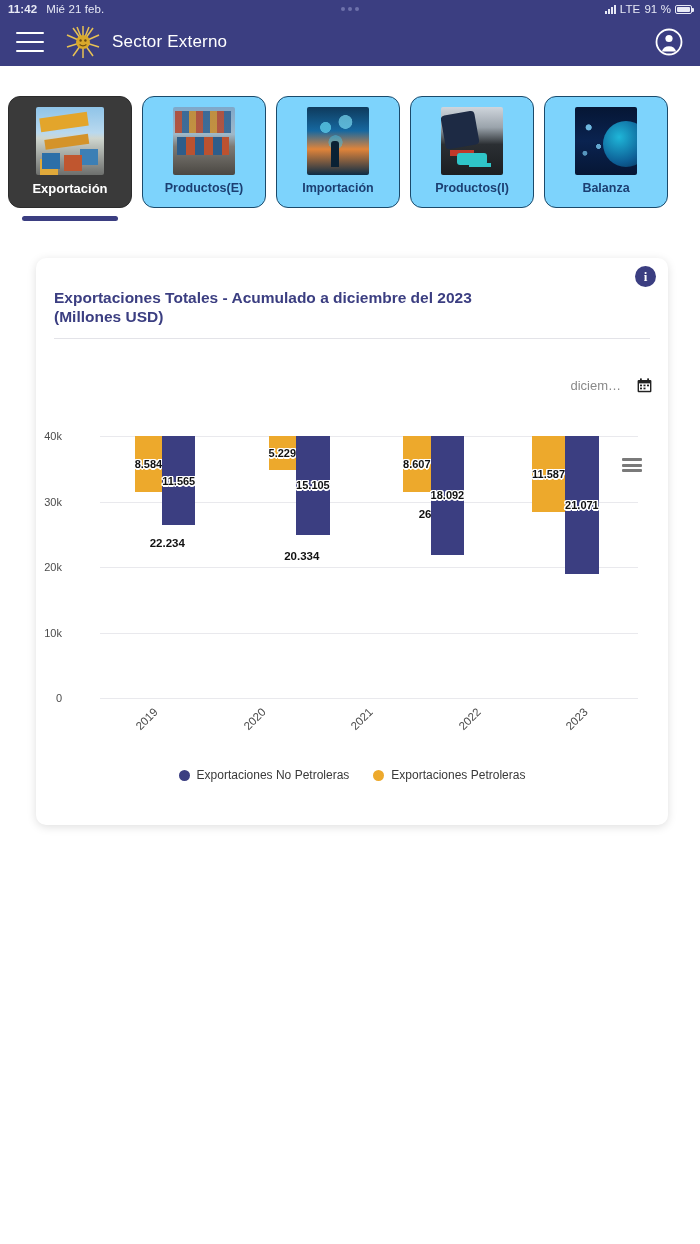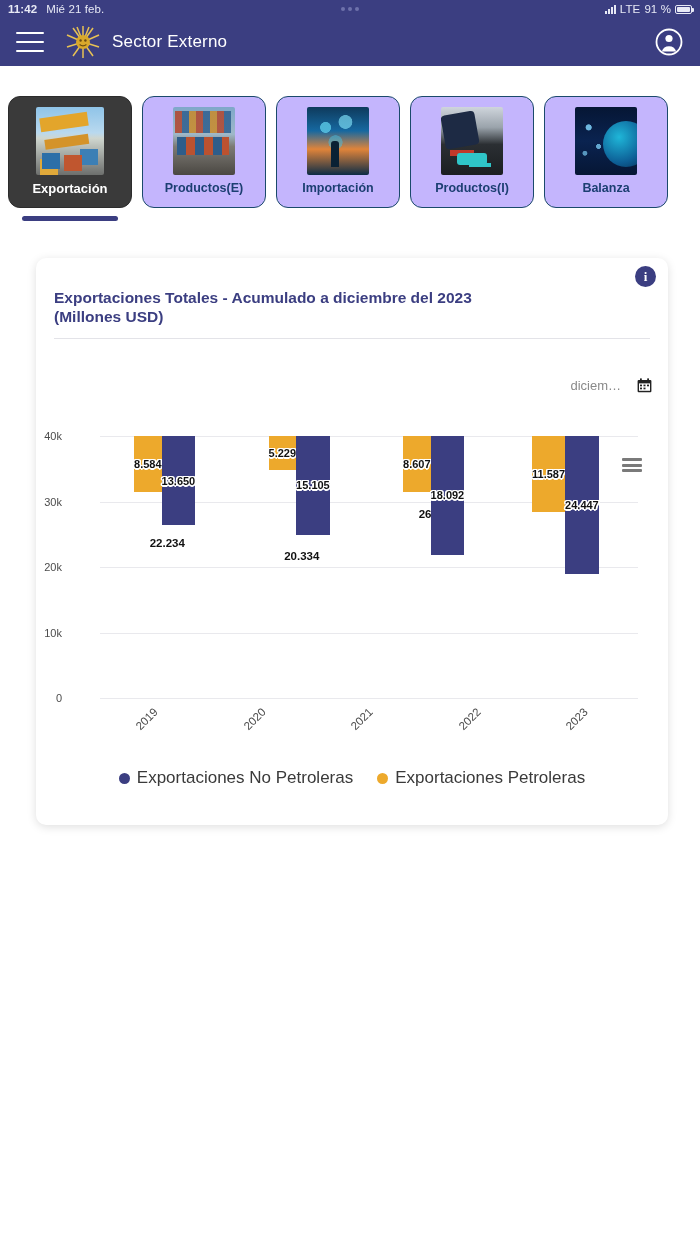--- a/index.html
+++ b/index.html
@@ -47,21 +47,21 @@
   .account-btn { margin-left: auto; width: 30px; height: 30px; cursor: pointer; }
 
   
   .tabs-row {
     position: absolute; top: 96px; left: 0; width: 700px; height: 128px;
     display: flex; align-items: flex-start; gap: 10px; padding: 0 8px;
   }
   .tab-card {
     width: 124px; height: 112px; border-radius: 12px;
     display: flex; flex-direction: column; align-items: center; justify-content: flex-start;
-    padding-top: 10px; cursor: pointer; background: #c4b5fd;
+    padding-top: 10px; cursor: pointer; background: #7dd3fc;
     border: 1.6px solid #1b4a6b; position: relative;
   }
   .tab-card.active { background: #3a3a3a; border-color: #2c2c2c; }
   .tab-thumb {
     width: 62px; height: 68px; border-radius: 2px; overflow: hidden;
     background-size: cover; background-position: center;
   }
   .tab-card.active .tab-thumb { width: 68px; height: 68px; }
   .tab-label {
     margin-top: 6px; font-size: 12.5px; font-weight: 700; color: #1c3f72; text-align: center;
@@ -214,21 +214,21 @@
   .xlabel {
     font-size: 11.5px; color: #4c4c4c; transform: rotate(-45deg);
     transform-origin: center center; white-space: nowrap; margin-top: 8px;
   }
   .legend {
     position: absolute; left: 0; top: 510px; width: 632px;
     display: flex; align-items: center; justify-content: center; gap: 24px;
   }
   .legend-item { display: flex; align-items: center; gap: 7px; cursor: pointer; }
   .legend-dot { width: 11px; height: 11px; border-radius: 50%; display: block; }
-  .legend-text { font-size: 17px; color: #3a3a3a; }
+  .legend-text { font-size: 12px; color: #3a3a3a; }
 </style>
 </head>
 <body>
 
 <div class="screen">
 
   <div class="status-bar">
     <span class="sb-time">11:42</span>
     <span class="sb-date">Mié 21 feb.</span>
     <span class="sb-dots">
@@ -364,21 +364,21 @@
         <div class="ytick" style="top:262px">0</div>
 
         <div class="bars">
 
           <div class="bar-group">
             <div class="bar-total" style="bottom:149px">22.234</div>
             <div class="seg seg-top" style="height:56.2px">
               <span class="seg-label">8.584</span>
             </div>
             <div class="seg seg-bottom" style="height:89.4px">
-              <span class="seg-label">13.650</span>
+              <span class="seg-label">11.565</span>
             </div>
           </div>
 
           <div class="bar-group">
             <div class="bar-total" style="bottom:136.5px">20.334</div>
             <div class="seg seg-top" style="height:34.3px">
               <span class="seg-label">5.229</span>
             </div>
             <div class="seg seg-bottom" style="height:98.9px">
               <span class="seg-label">15.105</span>
@@ -394,21 +394,21 @@
               <span class="seg-label">18.092</span>
             </div>
           </div>
 
           <div class="bar-group">
             <div class="bar-total" style="bottom:217.2px">32.658</div>
             <div class="seg seg-top" style="height:75.9px">
               <span class="seg-label">11.587</span>
             </div>
             <div class="seg seg-bottom" style="height:138px">
-              <span class="seg-label">24.447</span>
+              <span class="seg-label">21.071</span>
             </div>
           </div>
 
         </div>
       </div>
 
       <div class="xlabels">
         <div class="xlabel-wrap">
             <span class="xlabel">2019</span>
           </div>

